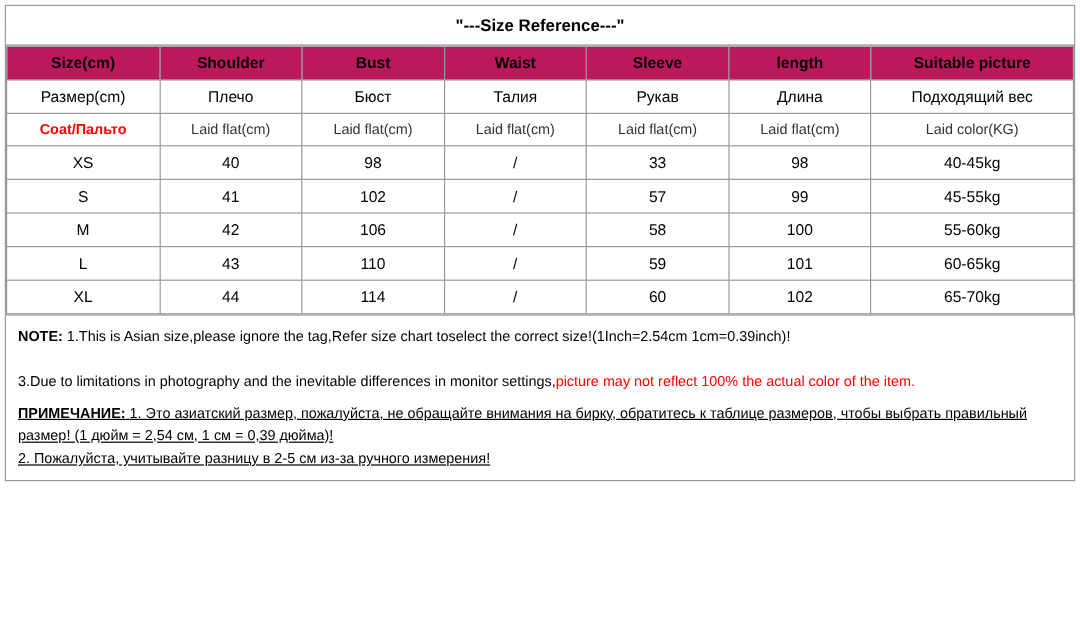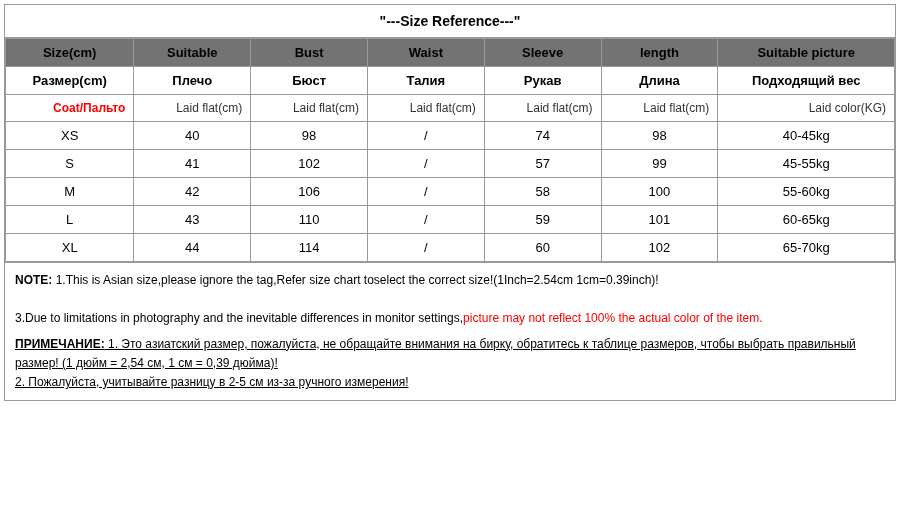--- a/index.html
+++ b/index.html
@@ -26,34 +26,33 @@
       border-collapse: collapse;
     }
     table td, table th {
       border: 1px solid #999;
       padding: 6px 8px;
       text-align: center;
       vertical-align: middle;
     }
     .header-row td {
       font-weight: bold;
-      background: #737373;
+      background: #be185d;
     }
     .russian-row td {
-      font-weight: bold;
+      font-weight: normal;
       background: #fff;
     }
     .coat-row td:first-child {
       color: red;
       font-weight: bold;
     }
     .coat-row td {
       font-size: 12px;
       color: #333;
-      text-align: right;
     }
     .data-row td {
       background: #fff;
     }
     .notes-section {
       padding: 8px 10px;
       font-size: 12px;
       line-height: 1.6;
       border-top: 1px solid #999;
     }
@@ -75,21 +74,21 @@
 </head>
 <body>
 
 <div class="container">
   <div class="title-row">"---Size Reference---"</div>
   <table>
     <tbody>
 
       <tr class="header-row">
         <td>Size(cm)</td>
-        <td>Suitable</td>
+        <td>Shoulder</td>
         <td>Bust</td>
         <td>Waist</td>
         <td>Sleeve</td>
         <td>length</td>
         <td>Suitable picture</td>
       </tr>
 
       <tr class="russian-row">
         <td>Размер(cm)</td>
         <td>Плечо</td>
@@ -108,21 +107,21 @@
         <td>Laid flat(cm)</td>
         <td>Laid flat(cm)</td>
         <td>Laid color(KG)</td>
       </tr>
 
       <tr class="data-row">
         <td>XS</td>
         <td>40</td>
         <td>98</td>
         <td>/</td>
-        <td>74</td>
+        <td>33</td>
         <td>98</td>
         <td>40-45kg</td>
       </tr>
       <tr class="data-row">
         <td>S</td>
         <td>41</td>
         <td>102</td>
         <td>/</td>
         <td>57</td>
         <td>99</td>

